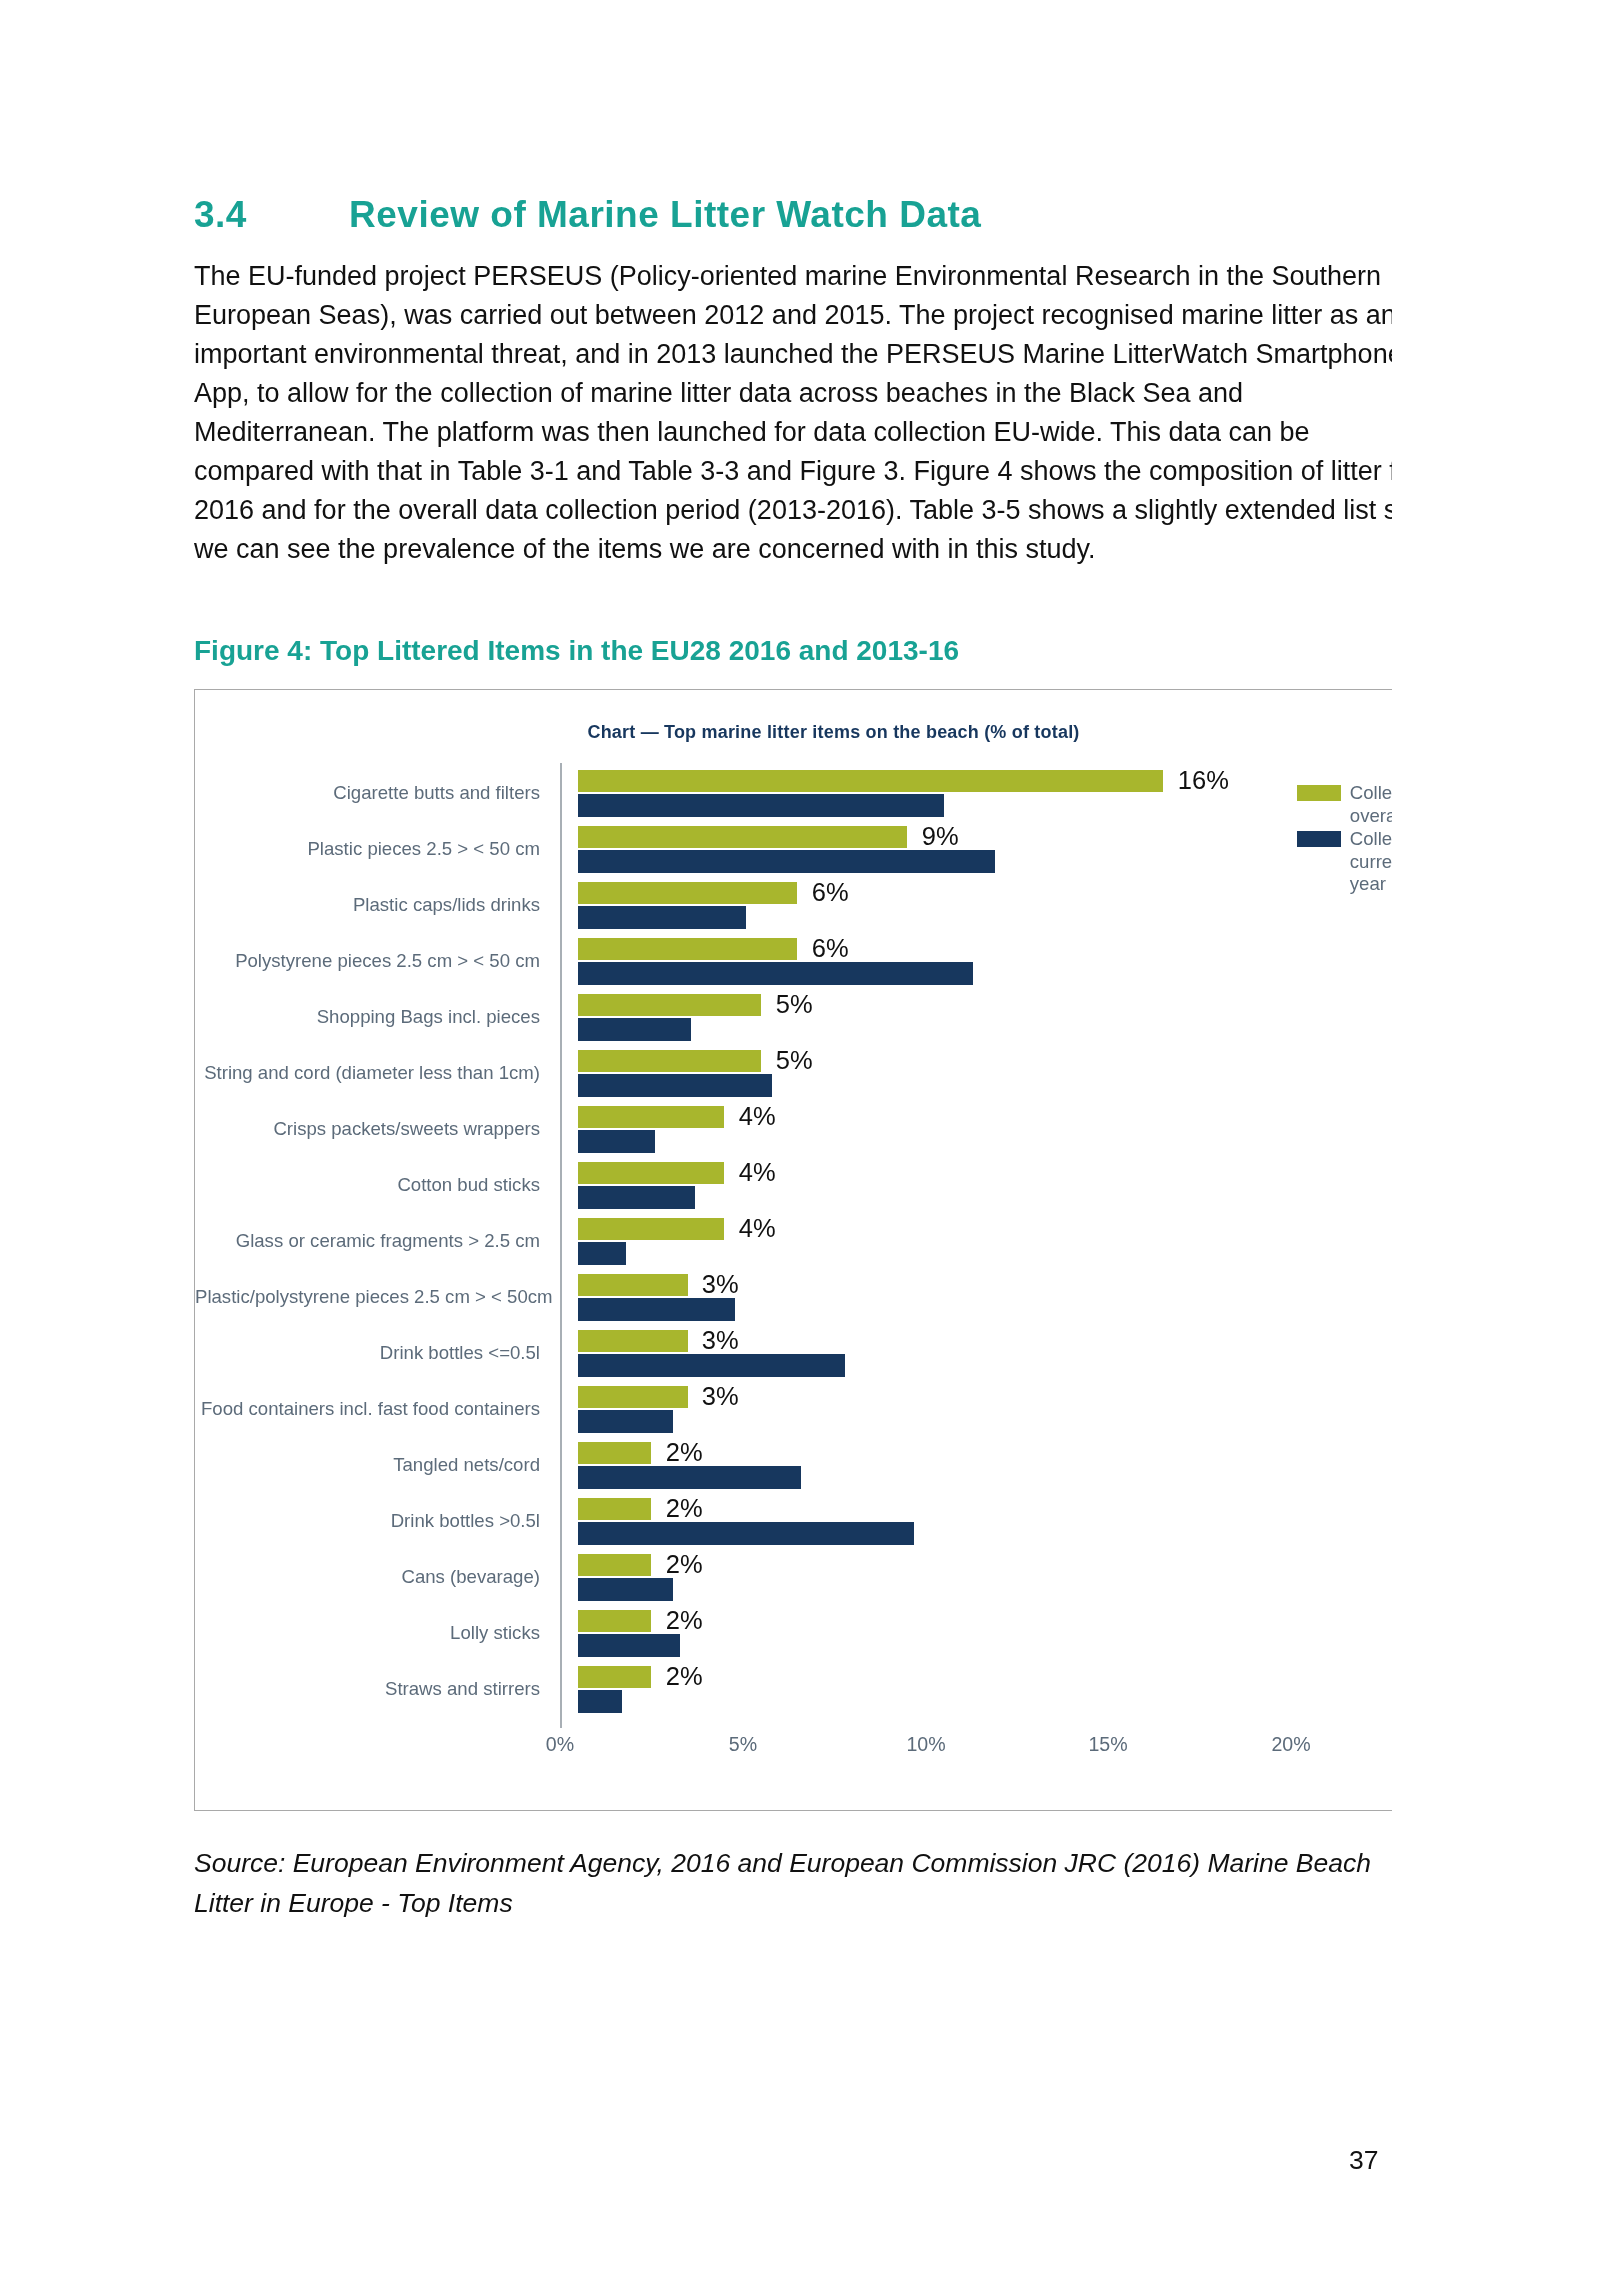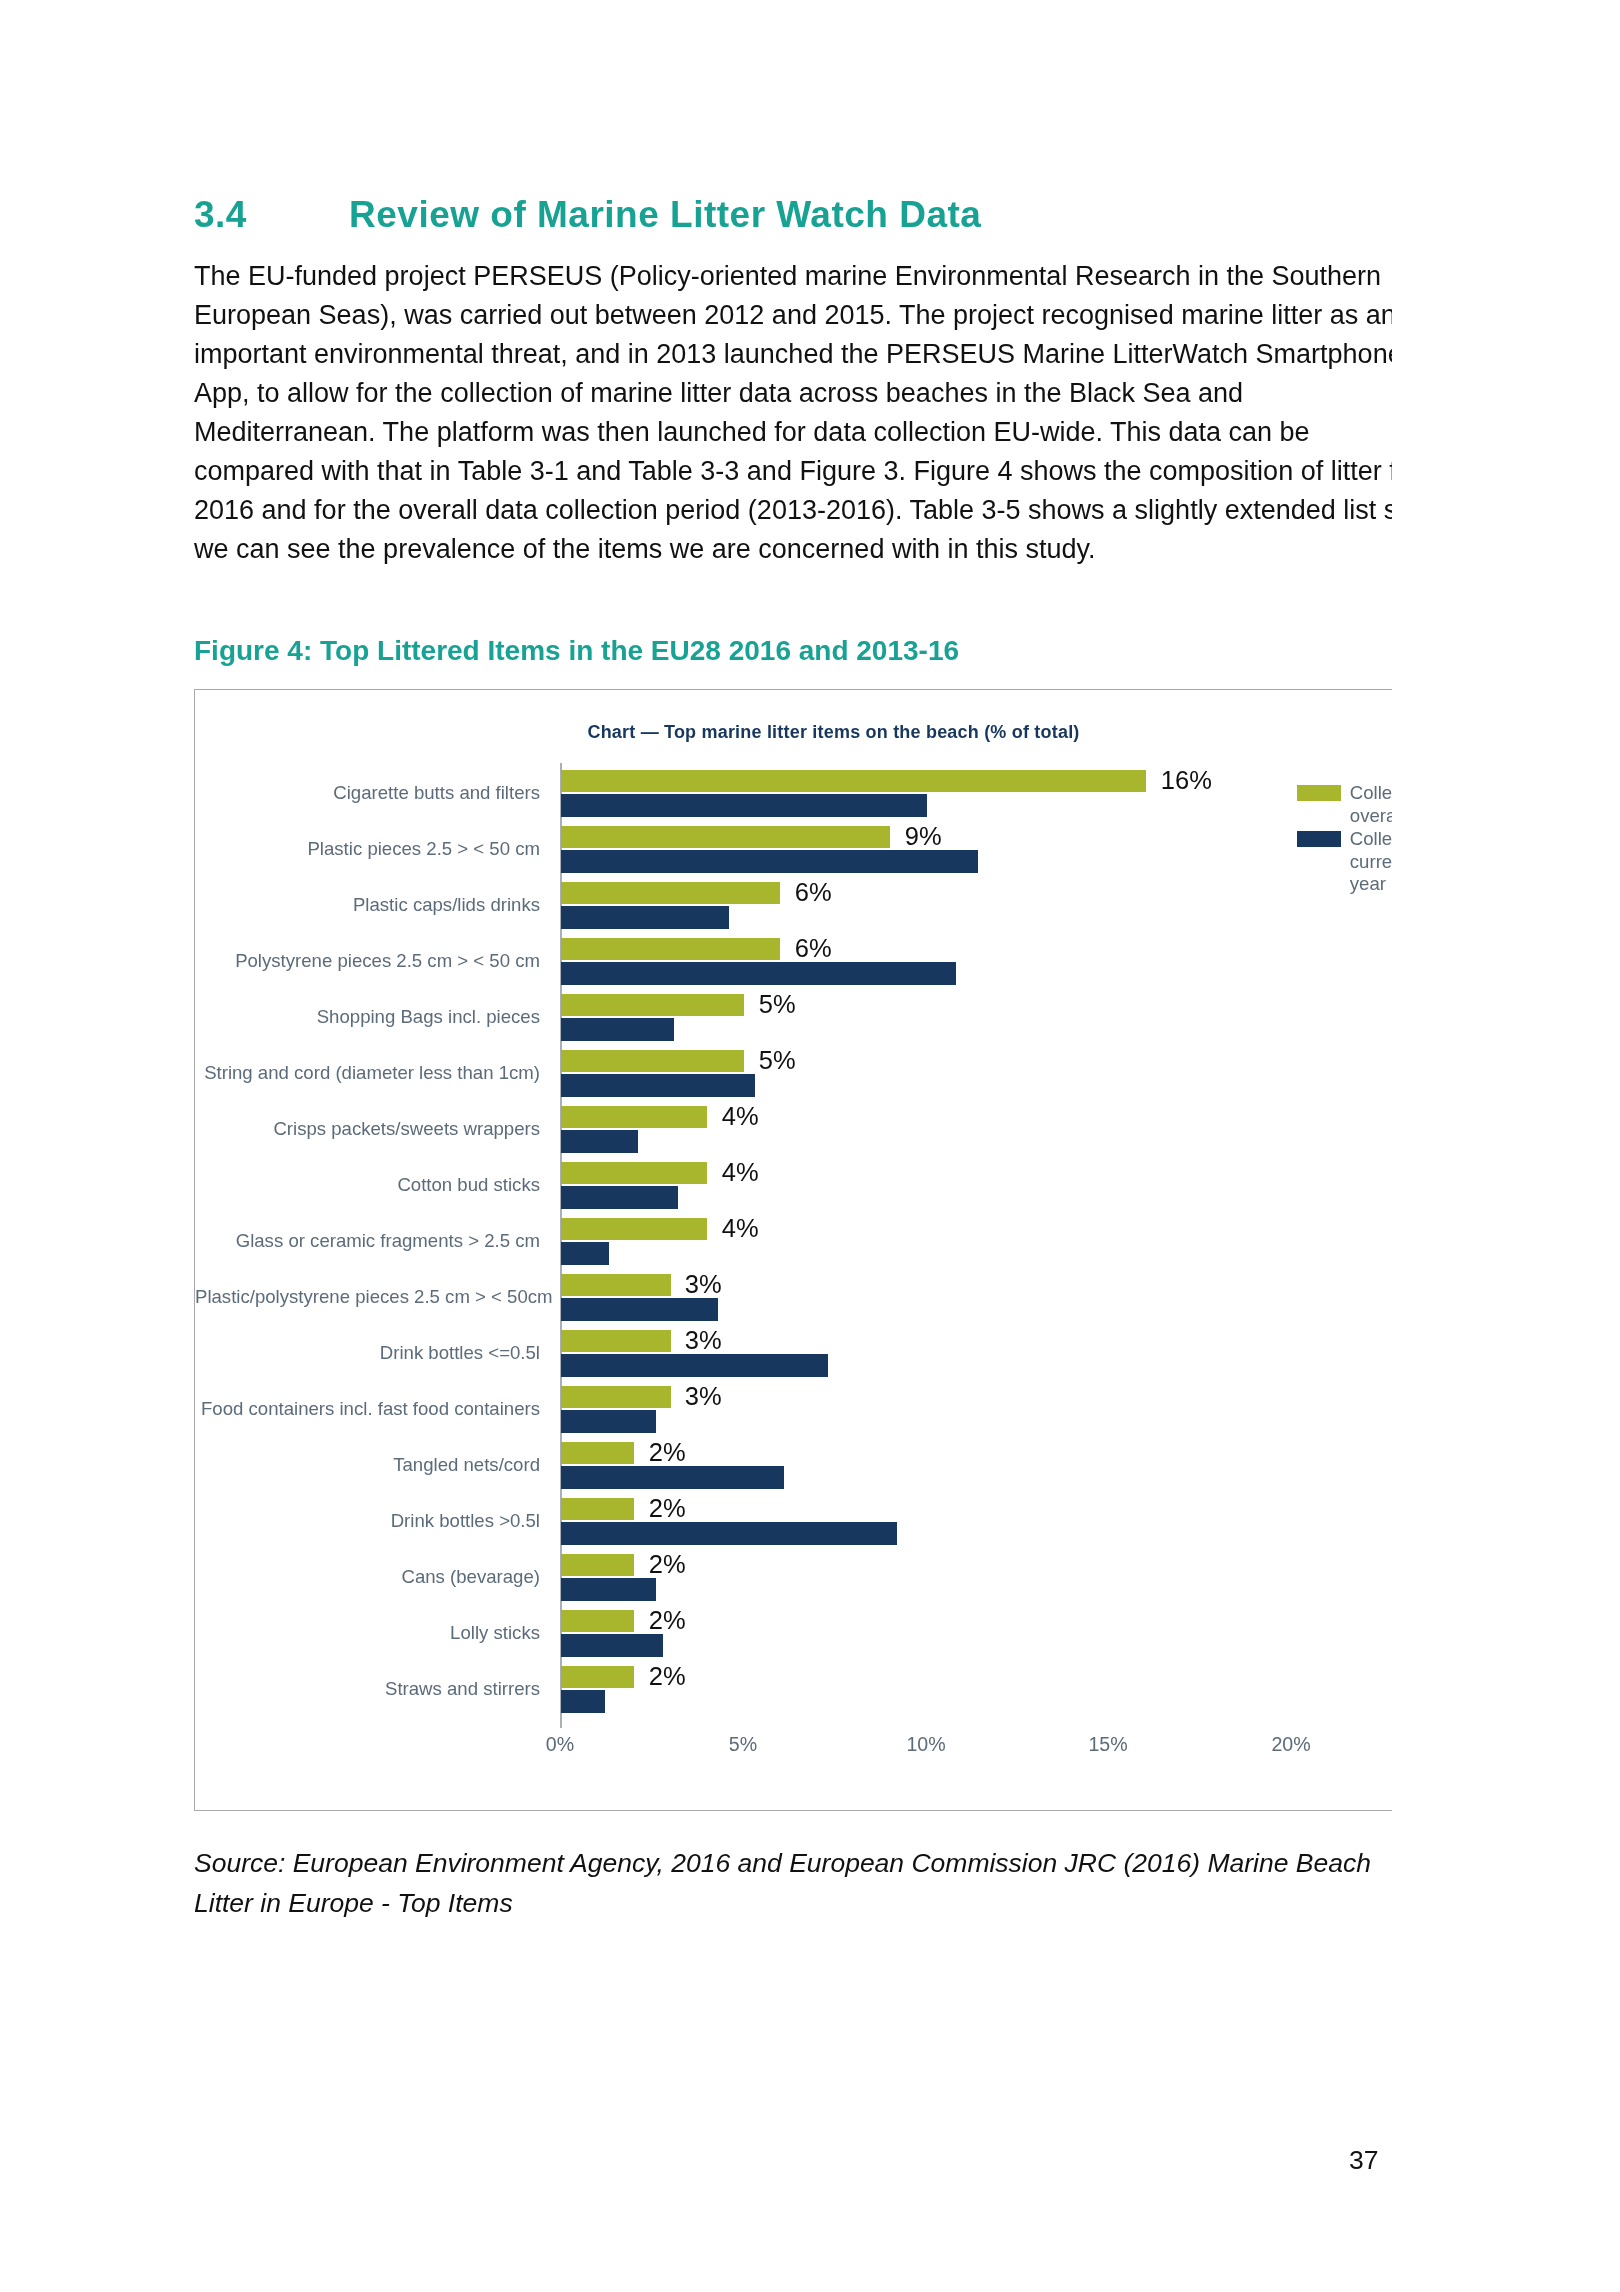--- a/index.html
+++ b/index.html
@@ -36,27 +36,27 @@
   }
   .chart-title{
     margin-top:32px;text-align:center;
     color:#17375E;font-weight:bold;font-size:18px;letter-spacing:0.2px;
   }
   .axis-line{
     position:absolute;left:365px;top:73px;
     width:2px;height:965px;background:#A8AFB5;
   }
   .plot-rows{position:absolute;left:0;top:75px;right:5.9px;}
-  .chart-row{display:flex;height:56px;}
+  .chart-row{display:flex;height:56px;gap:24px;}
   .cat-label{
     width:345px;padding-right:11.8px;flex:none;
     text-align:right;color:#5C6B7A;font-size:18.6px;line-height:56px;
     white-space:nowrap;overflow:visible;
   }
-  .bars{position:relative;flex:1;margin-left:9px;padding-top:4.9px;}
+  .bars{position:relative;flex:1;margin-left:2px;padding-top:4.9px;}
   .bar{height:22.5px;}
   .bar + .bar{margin-top:2px;}
   .value-label{
     position:absolute;top:1px;
     color:#111111;font-size:25.5px;font-weight:500;white-space:nowrap;
   }
   .x-axis{position:absolute;left:365px;top:1043px;height:25.5px;}
   .x-tick-label{
     position:absolute;transform:translateX(-50%);
     color:#5C6B7A;font-size:19.6px;white-space:nowrap;

